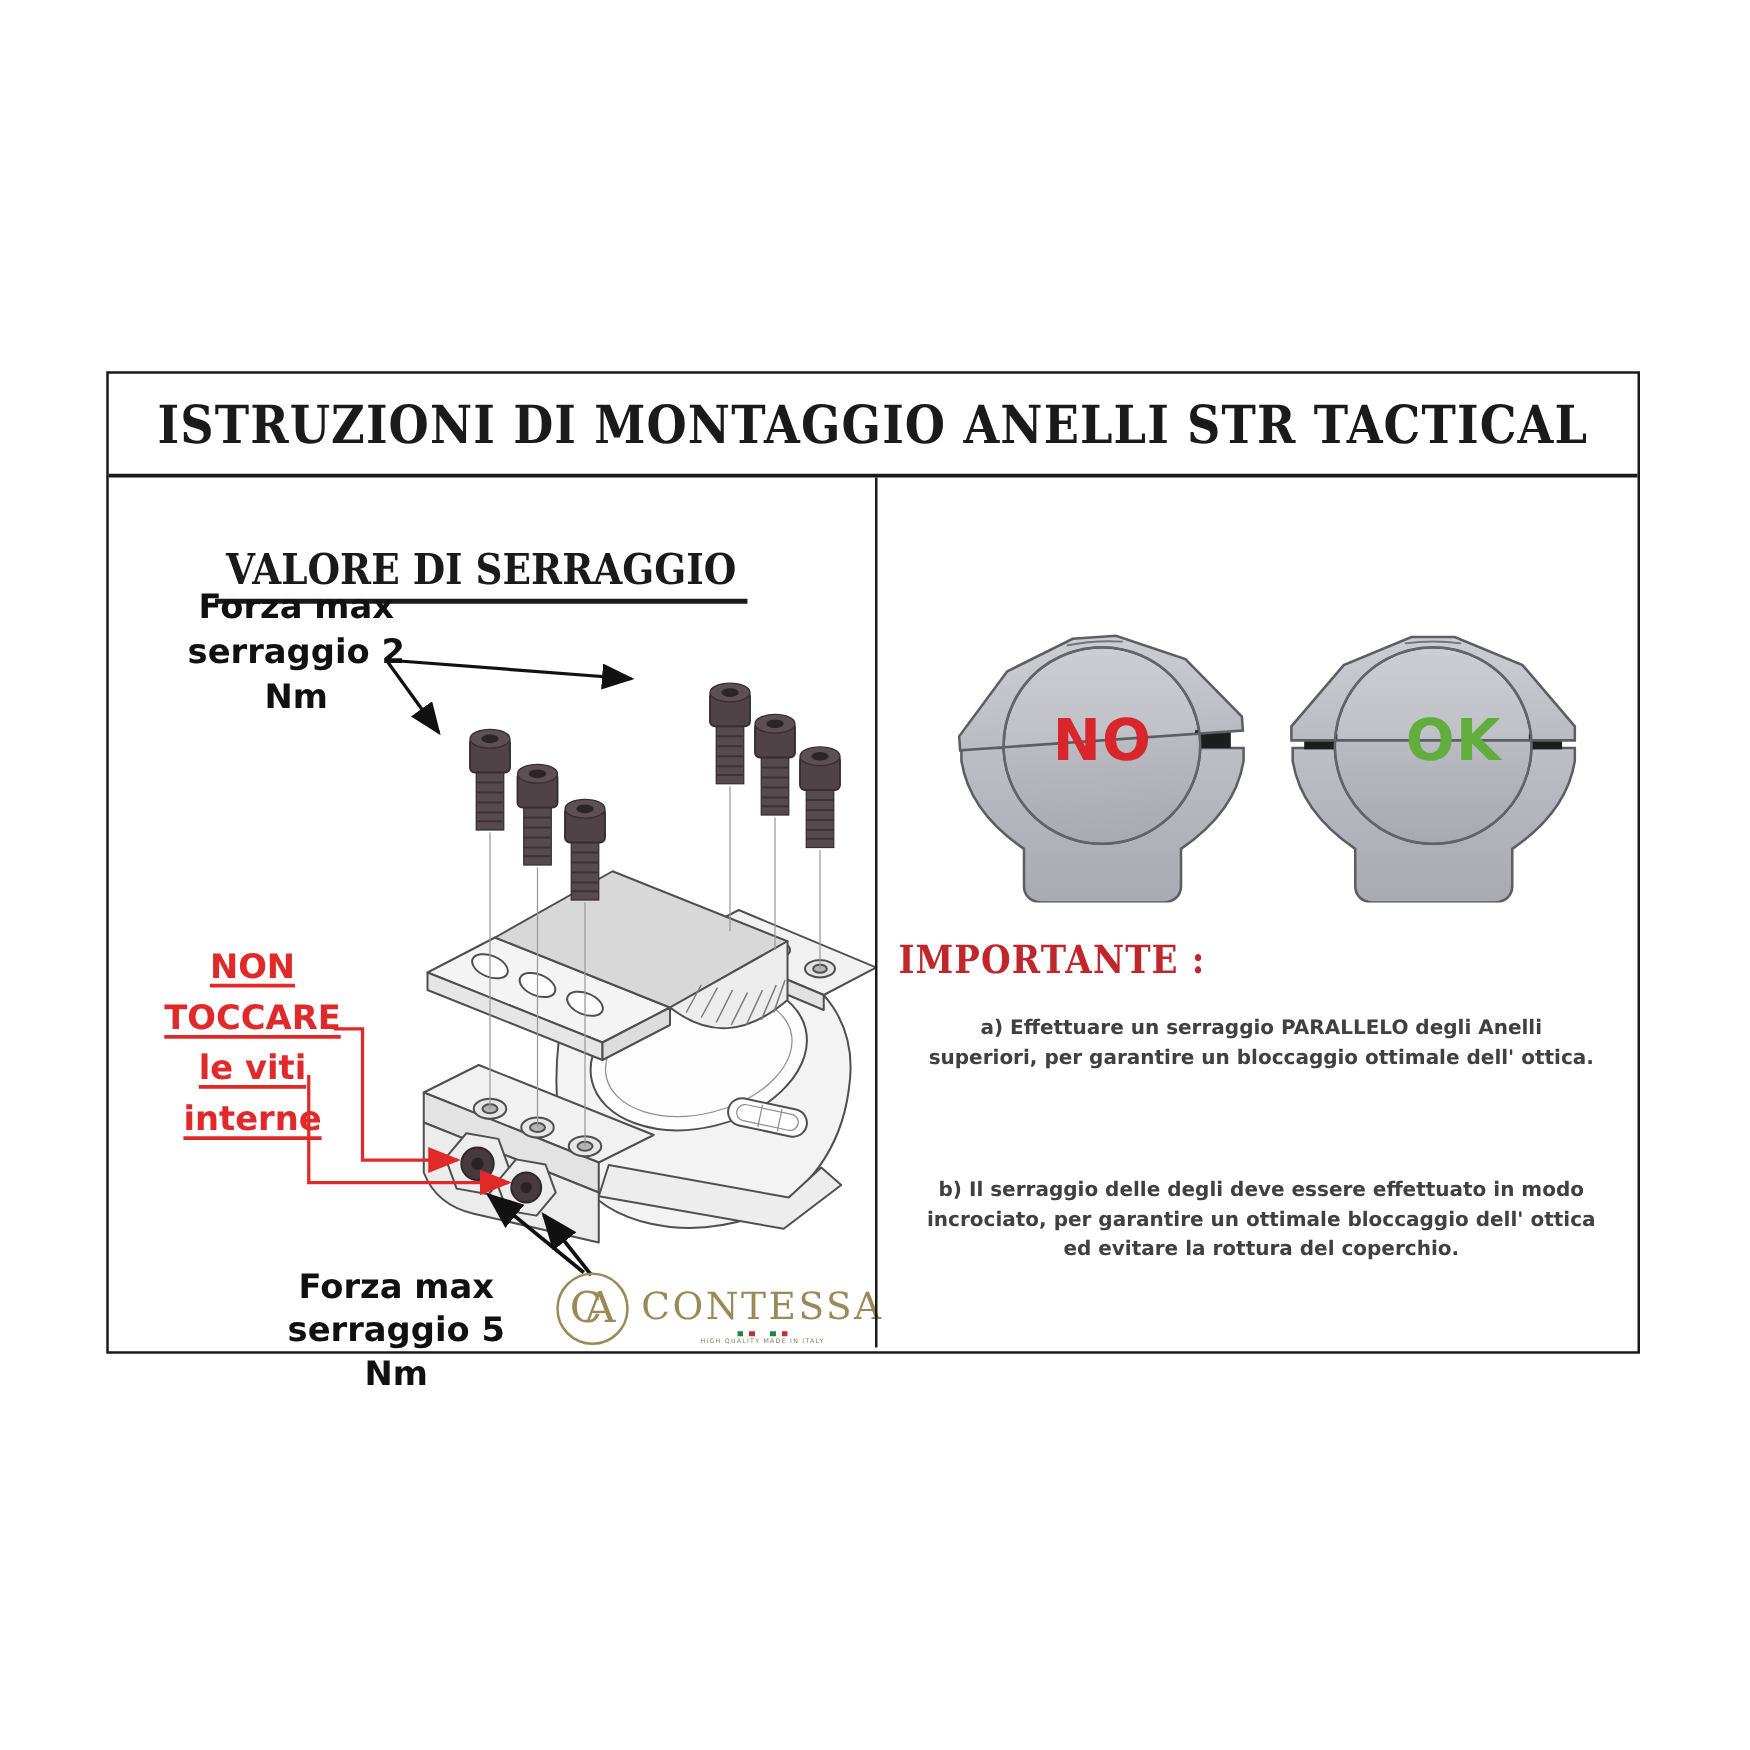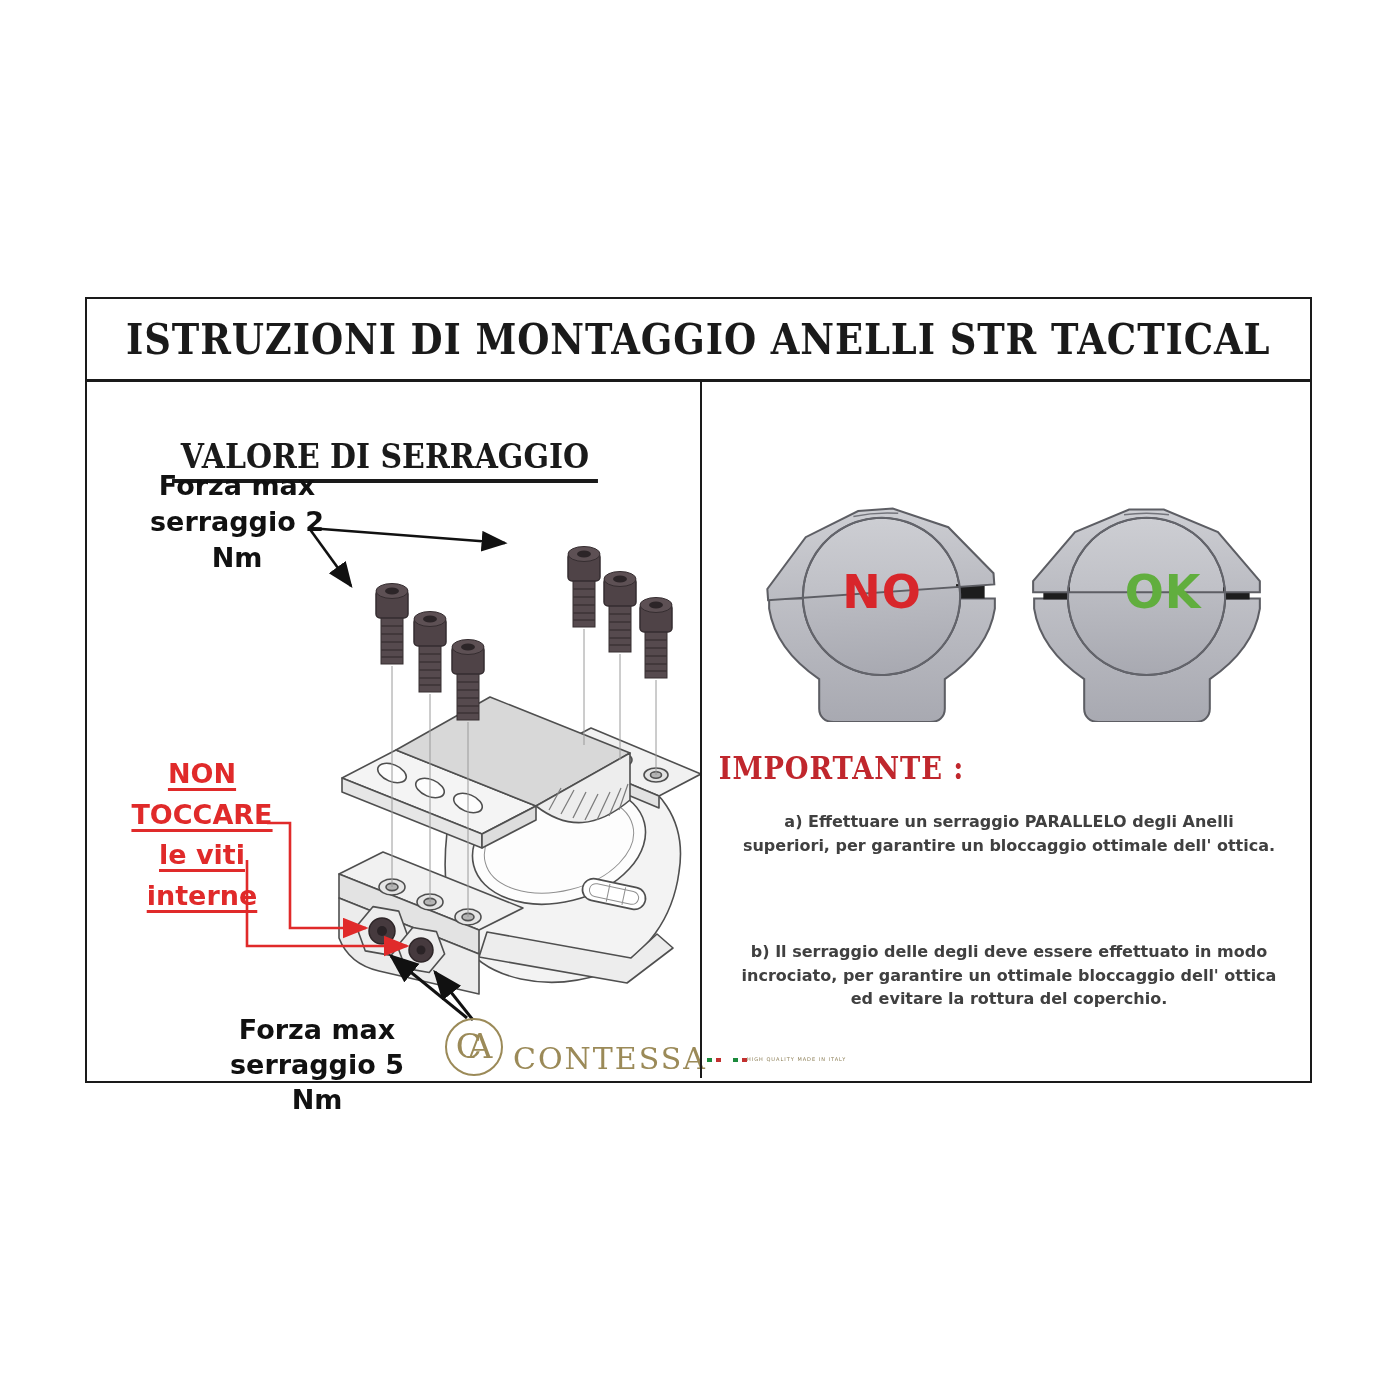--- a/index.html
+++ b/index.html
@@ -31,21 +31,21 @@
            text-decoration-thickness:3px; text-underline-offset:5px;}
   .diagram-svg{position:absolute; inset:0; width:100%; height:100%;}
   
   .brand{position:absolute; left:358px; top:636px; width:250px; display:flex;
          align-items:flex-end; gap:10px;}
   .brand .ring-mark{width:58px; height:58px; border:2px solid var(--logo-gold);
          border-radius:50%; position:relative; flex:0 0 auto;}
   .brand .mono{position:absolute; left:50%; top:50%; transform:translate(-50%,-52%);
          font-family:"DejaVu Serif", serif; color:var(--logo-gold); font-size:34px;
          letter-spacing:-14px; padding-right:14px;}
-  .brand .word-col{display:flex; flex-direction:row; align-items:center;}
+  .brand .word-col{display:flex; flex-direction:column; align-items:center;}
   .brand .word{font-family:"DejaVu Serif", serif; color:var(--logo-gold); font-size:30px;
          letter-spacing:2px; white-space:nowrap;}
   .brand .flags{display:flex; gap:12px; margin-top:2px;}
   .brand .flag{width:14px; height:4px;
          background:linear-gradient(90deg,#1b8a3c 33%,#fff 33% 66%,#c2302f 66%);}
   .brand .tagline{font-size:5px; color:#8d7f57; letter-spacing:1px; margin-top:1px; white-space:nowrap;}
   
   .ring-fig{position:absolute; width:240px; height:240px;}
   .ring-no{left:60px; top:100px;} .ring-ok{left:325px; top:100px;}
   .ring-label{position:absolute; left:50%; top:46%; transform:translate(-50%,-50%);

